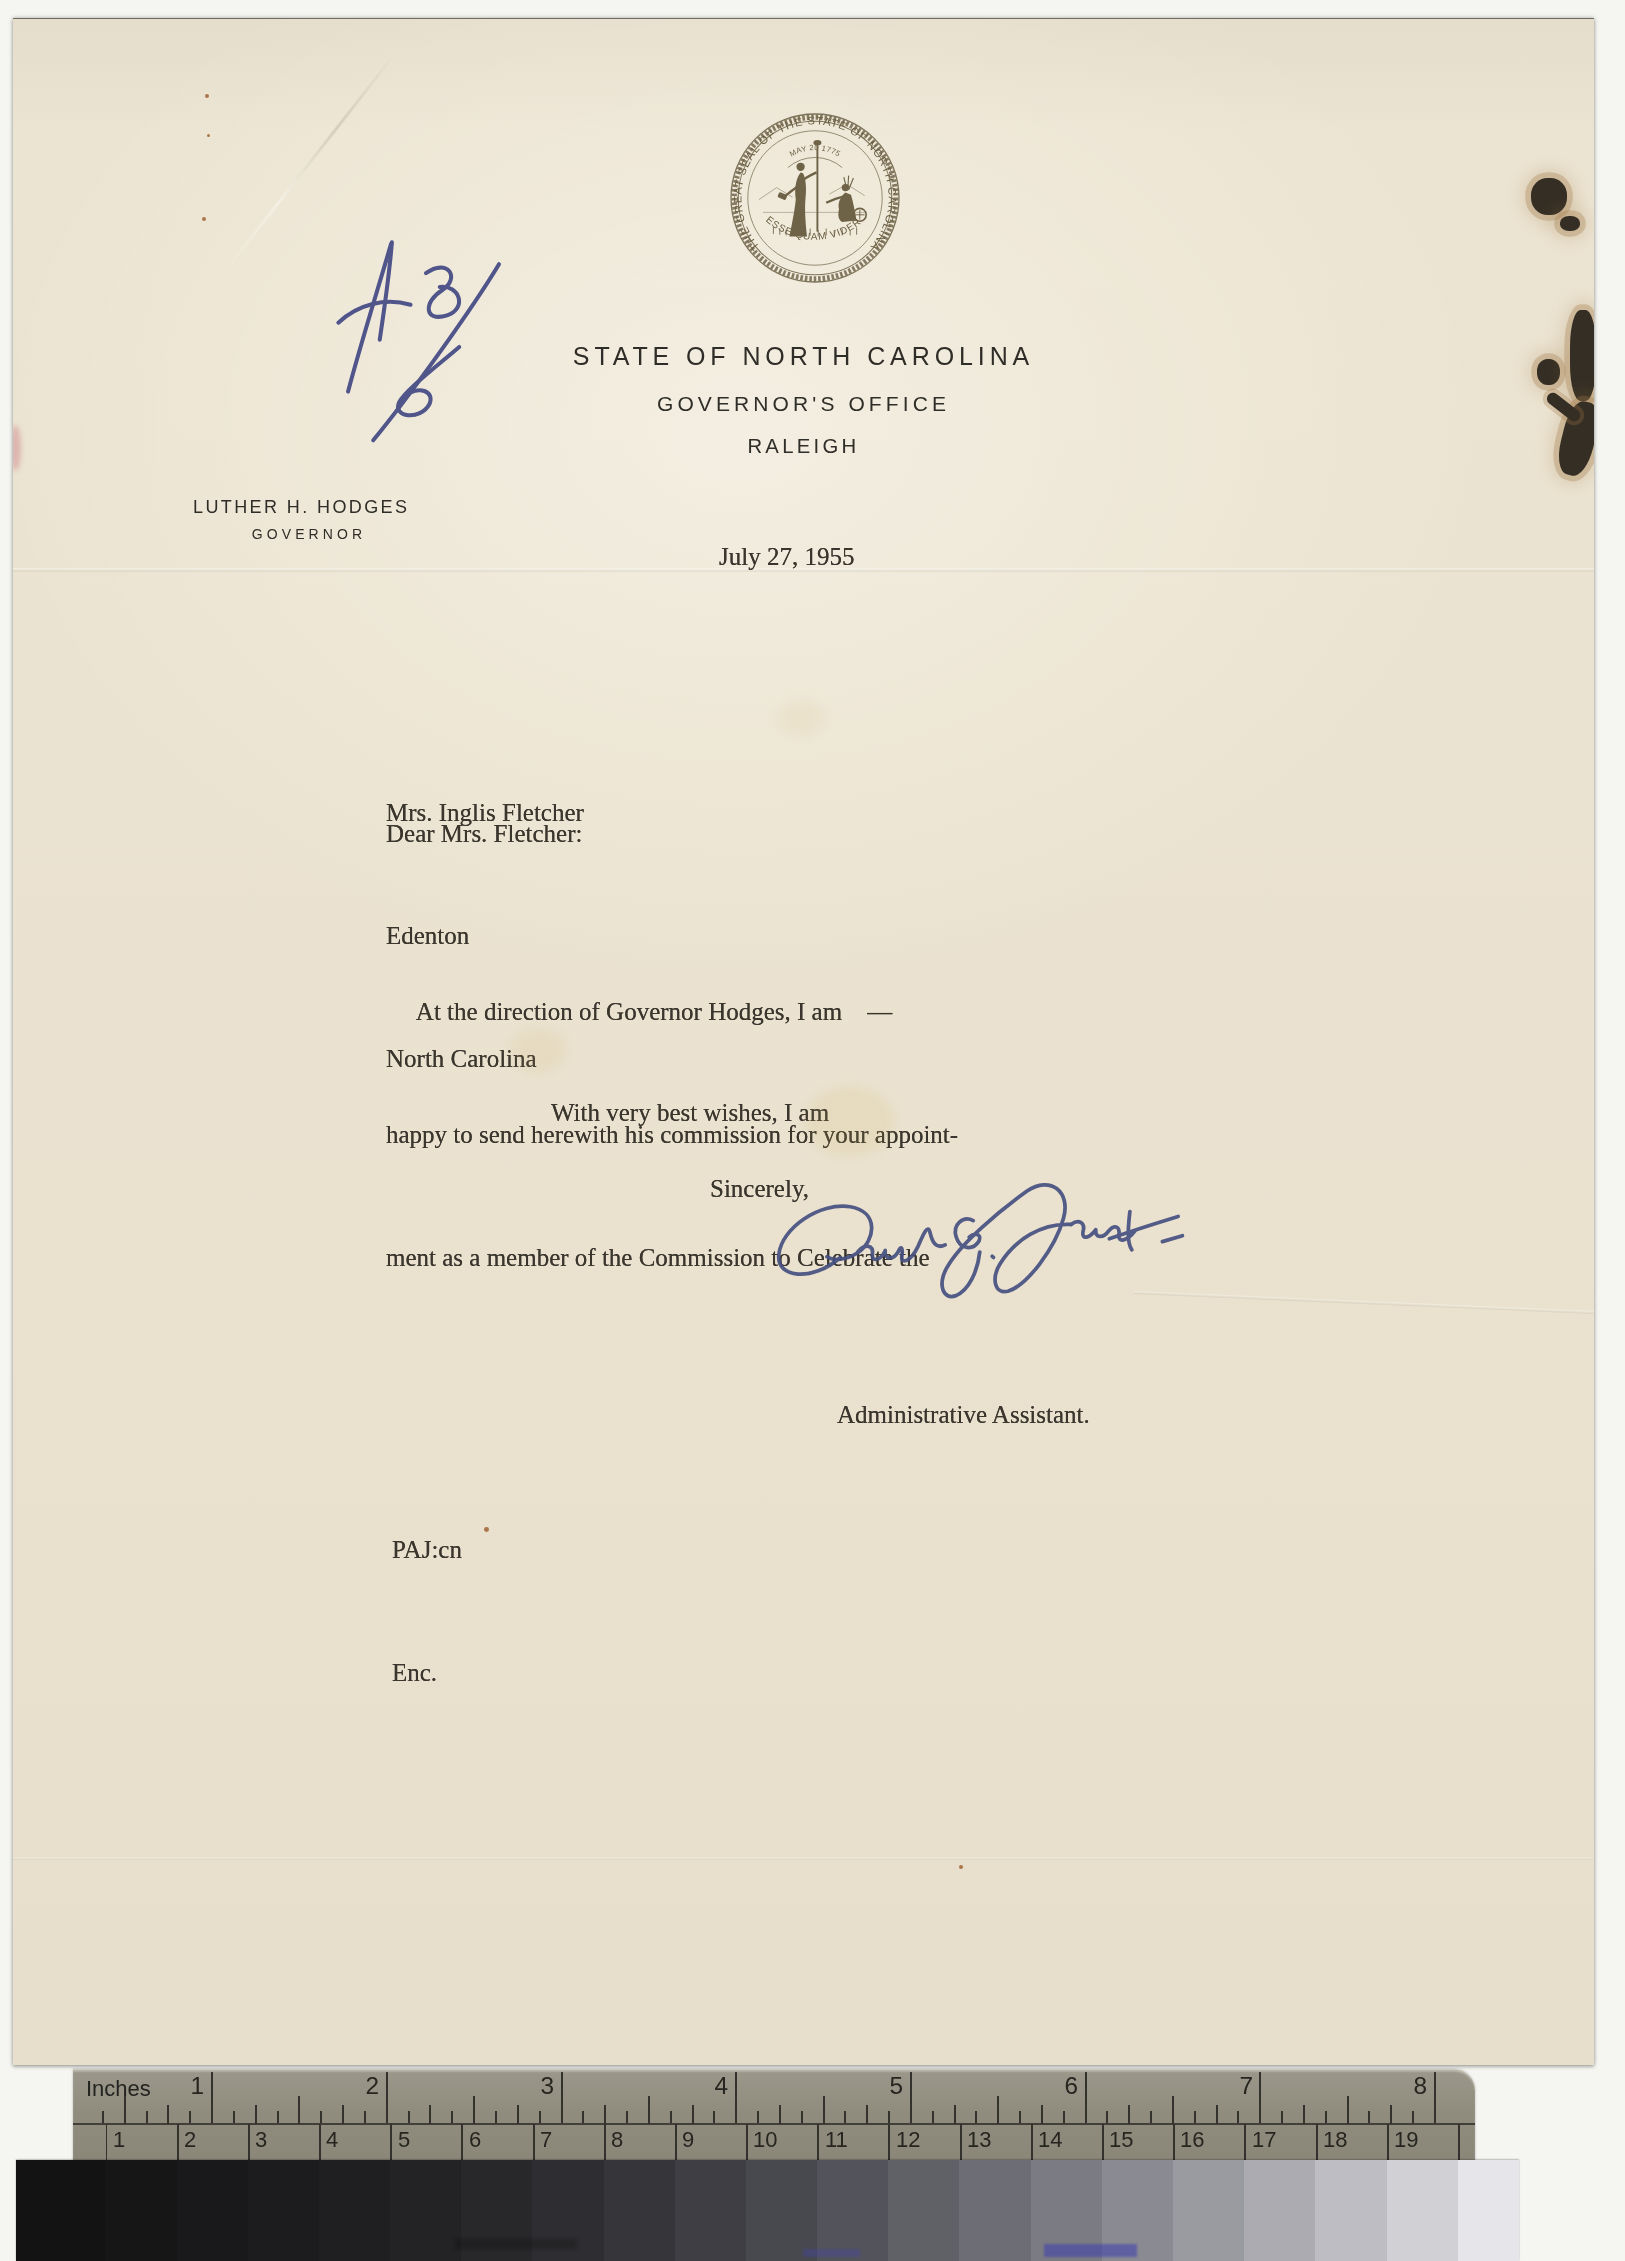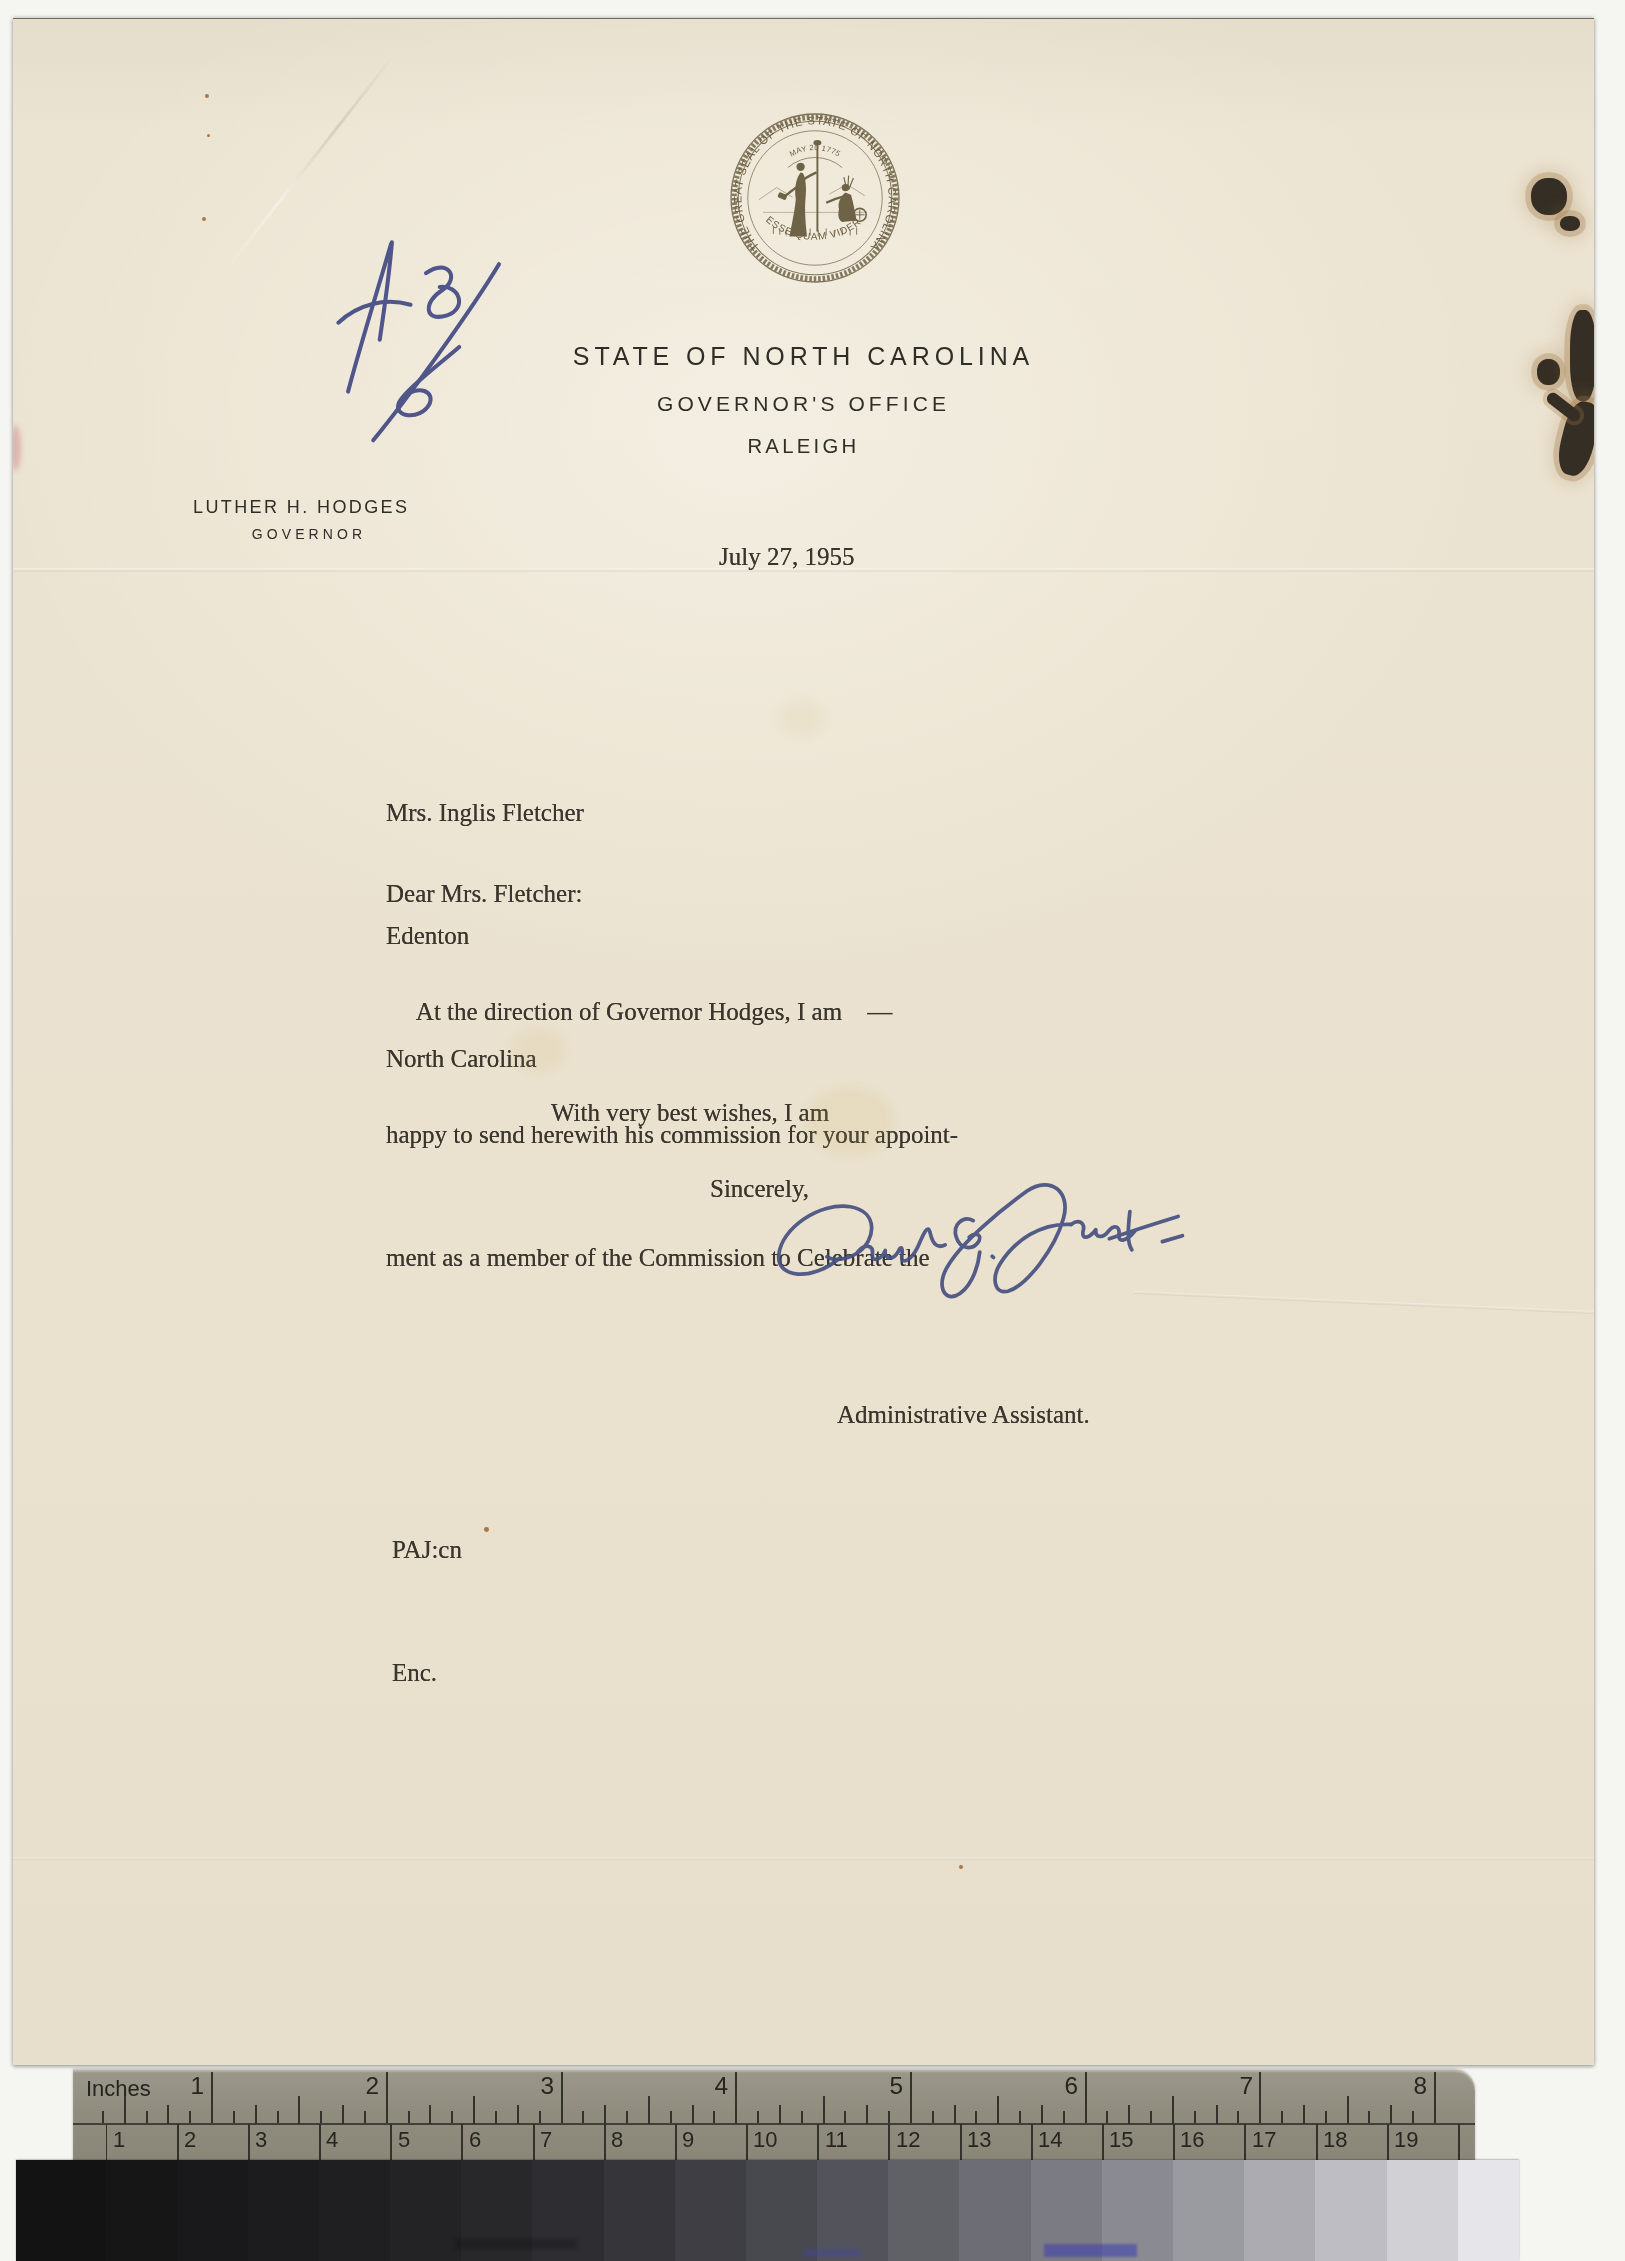--- a/index.html
+++ b/index.html
@@ -148,21 +148,21 @@
   </svg>
 
   <div class="tw" style="left:706px;top:505px;">July 27, 1955</div>
 
   <div class="tw" style="left:373px;top:679px;">
     <div>Mrs. Inglis Fletcher</div>
     <div>Edenton</div>
     <div>North Carolina</div>
   </div>
 
-  <div class="tw" style="left:373px;top:842px;">Dear Mrs. Fletcher:</div>
+  <div class="tw" style="left:373px;top:782px;">Dear Mrs. Fletcher:</div>
 
   <div class="tw" style="left:373px;top:878px;">
     <div>     At the direction of Governor Hodges, I am    —</div>
     <div>happy to send herewith his commission for your appoint-</div>
     <div>ment as a member of the Commission to Celebrate the</div>
   </div>
 
   <div class="tw" style="left:538px;top:1061px;">With very best wishes, I am</div>
   <div class="tw" style="left:697px;top:1137px;">Sincerely,</div>
 

